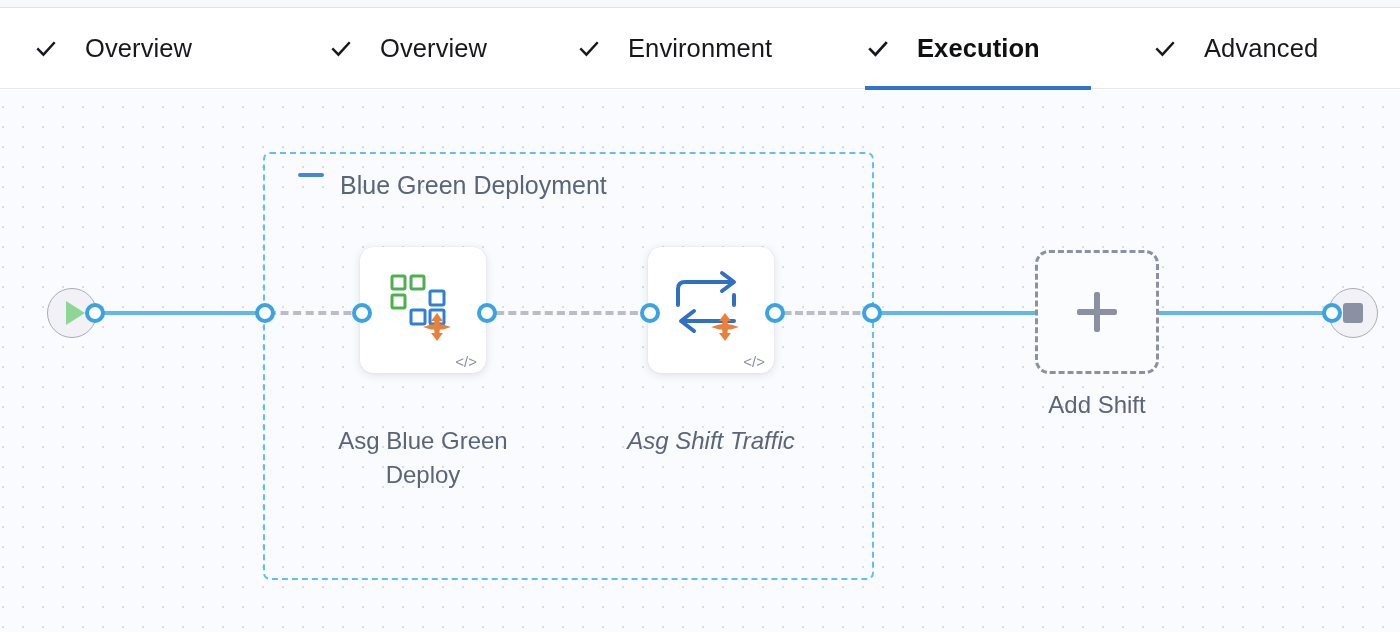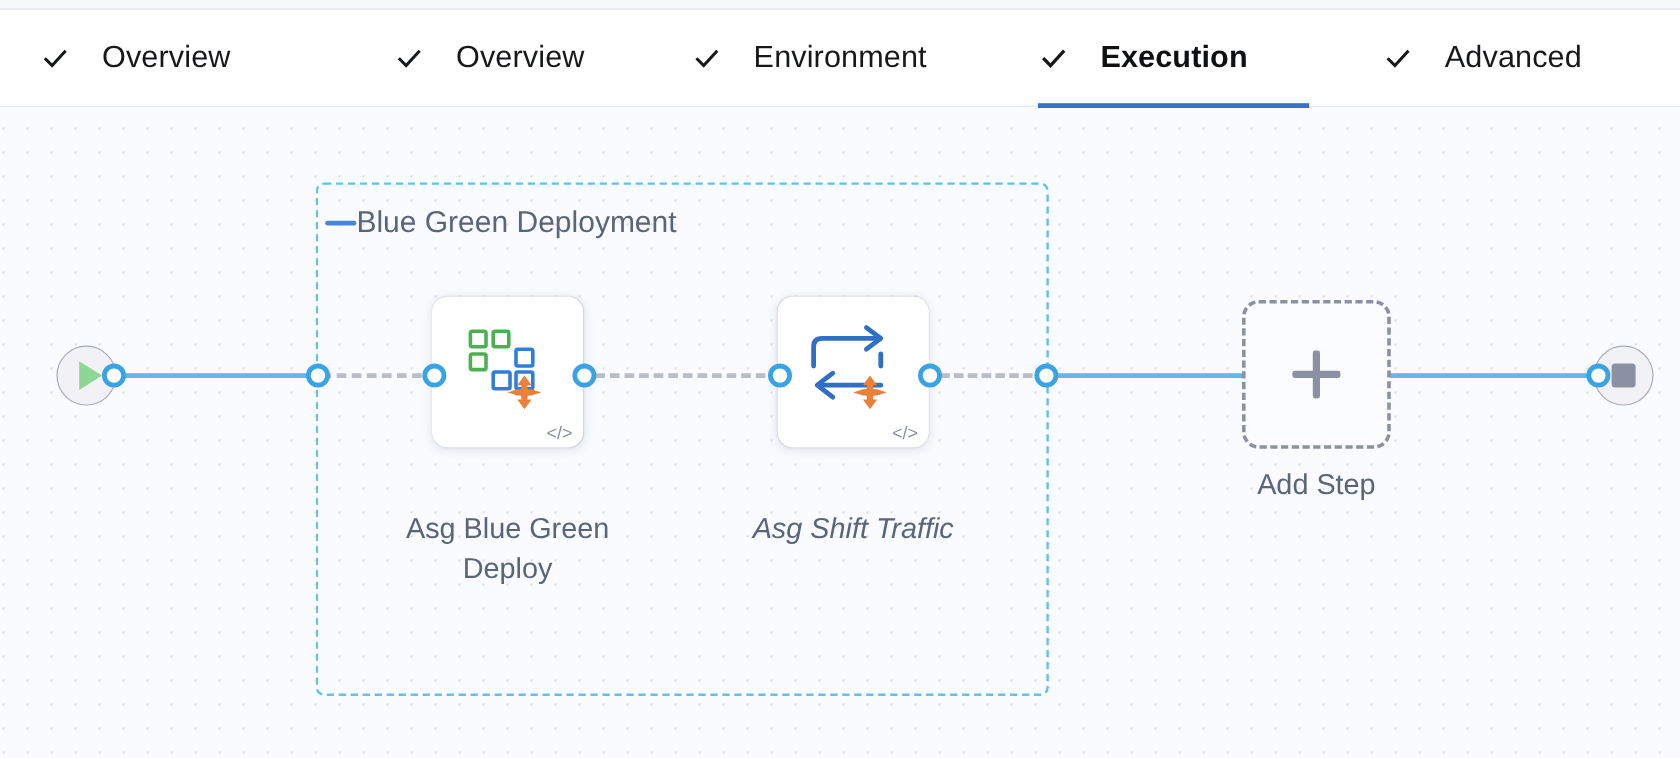--- a/index.html
+++ b/index.html
@@ -108,24 +108,25 @@
     left: 263px;
     top: 62px;
     width: 611px;
     height: 428px;
     border: 2px dashed #5fc2ee;
     border-radius: 7px;
     box-sizing: border-box;
   }
   .group-header {
     position: absolute;
-    left: 271px;
+    left: 298px;
     top: 83px;
     display: flex;
-    align-items: center;
+    align-items: flex-start;
+    gap: 16px;
     cursor: pointer;
     user-select: none;
   }
   .group-collapse {
     width: 26px;
     height: 4px;
     border-radius: 2px;
     background: #4a85d6;
     display: block;
   }
@@ -391,16 +392,16 @@
         </g>
       </svg>
       <span class="code-glyph">&lt;/&gt;</span>
     </div>
     <div class="node-label" data-idx="1">Asg Shift Traffic</div>
 
     <div class="add-step">
       <span class="plus-h"></span>
       <span class="plus-v"></span>
     </div>
-    <div class="add-step-label">Add Step</div>
+    <div class="add-step-label">Add Shift</div>
 
   </div>
 </div>
 
 </body></html>

